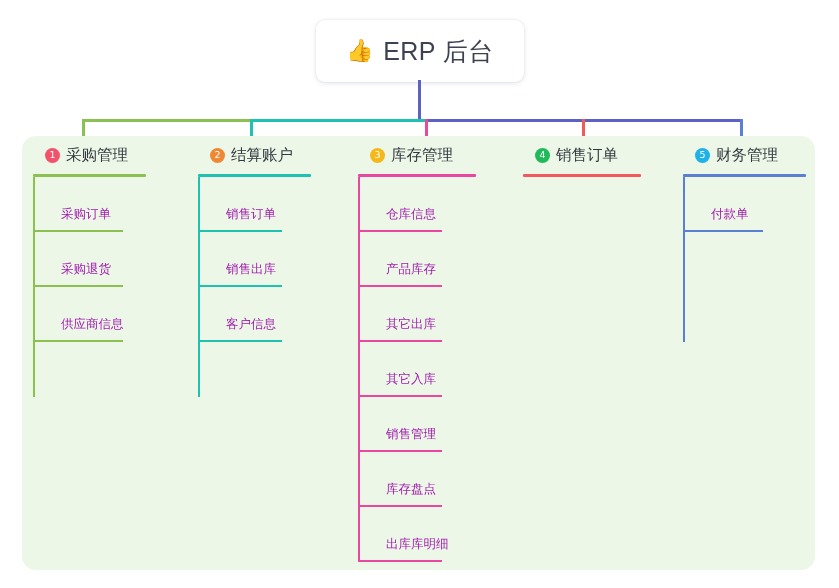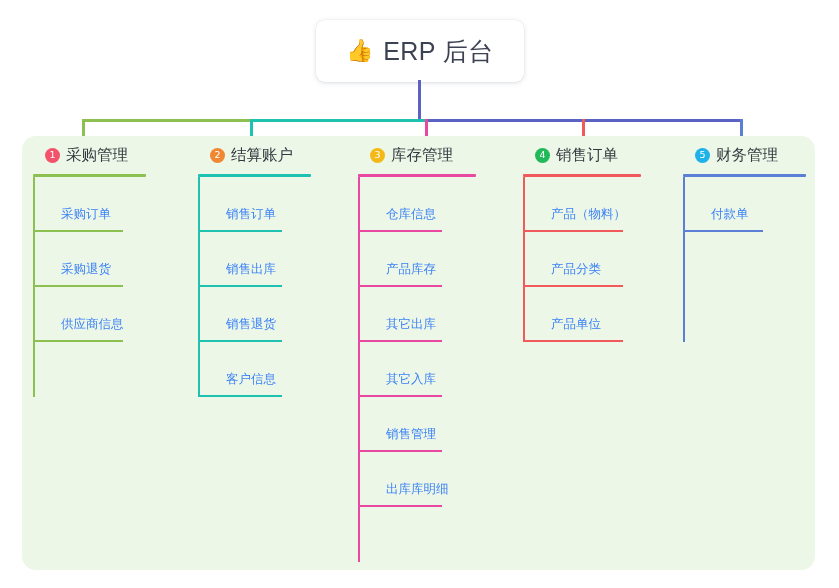--- a/index.html
+++ b/index.html
@@ -48,21 +48,21 @@
   }
   .head-rule{height:3px;border-radius:1px;margin-top:7px;}
 
   .branch{position:relative;margin-top:0;}
   .spine{position:absolute;left:0;top:0;width:2px;}
   .leaf{
     position:relative;height:55px;box-sizing:border-box;
   }
   .leaf-label{
     position:absolute;left:28px;bottom:9px;
-    font-size:12.5px;color:#3b82f6;white-space:nowrap;
+    font-size:12.5px;color:#a21caf;white-space:nowrap;
   }
   .leaf-rule{
     position:absolute;left:2px;bottom:0;height:1.6px;
   }
 </style>
 </head>
 <body>
 
 <div id="stage">
 
@@ -120,24 +120,20 @@
           <div class="spine" style="background: rgb(31, 194, 176); height: 220px;"></div>
           <div class="leaf">
             <span class="leaf-label">销售订单</span>
             <div class="leaf-rule" style="width: 82px; background: rgb(31, 194, 176);"></div>
           </div>
           <div class="leaf">
             <span class="leaf-label">销售出库</span>
             <div class="leaf-rule" style="width: 82px; background: rgb(31, 194, 176);"></div>
           </div>
           <div class="leaf">
-            <span class="leaf-label">销售退货</span>
-            <div class="leaf-rule" style="width: 82px; background: rgb(31, 194, 176);"></div>
-          </div>
-          <div class="leaf">
             <span class="leaf-label">客户信息</span>
             <div class="leaf-rule" style="width: 82px; background: rgb(31, 194, 176);"></div>
           </div>
         </div>
       </div>
       <div class="col" style="left: 358px;">
         <div class="col-head">
           <span class="badge" style="background: rgb(245, 184, 25);">3</span>
           <span>库存管理</span>
         </div>
@@ -158,46 +154,35 @@
           </div>
           <div class="leaf">
             <span class="leaf-label">其它入库</span>
             <div class="leaf-rule" style="width: 82px; background: rgb(232, 72, 159);"></div>
           </div>
           <div class="leaf">
             <span class="leaf-label">销售管理</span>
             <div class="leaf-rule" style="width: 82px; background: rgb(232, 72, 159);"></div>
           </div>
           <div class="leaf">
+            <span class="leaf-label">库存盘点</span>
+            <div class="leaf-rule" style="width: 82px; background: rgb(232, 72, 159);"></div>
+          </div>
+          <div class="leaf">
             <span class="leaf-label">出库库明细</span>
             <div class="leaf-rule" style="width: 82px; background: rgb(232, 72, 159);"></div>
           </div>
         </div>
       </div>
       <div class="col" style="left: 523px;">
         <div class="col-head">
           <span class="badge" style="background: rgb(32, 186, 90);">4</span>
           <span>销售订单</span>
         </div>
         <div class="head-rule" style="width: 118px; background: rgb(242, 89, 91);"></div>
-        <div class="branch">
-          <div class="spine" style="background: rgb(242, 89, 91); height: 165px;"></div>
-          <div class="leaf">
-            <span class="leaf-label">产品（物料）</span>
-            <div class="leaf-rule" style="width: 98px; background: rgb(242, 89, 91);"></div>
-          </div>
-          <div class="leaf">
-            <span class="leaf-label">产品分类</span>
-            <div class="leaf-rule" style="width: 98px; background: rgb(242, 89, 91);"></div>
-          </div>
-          <div class="leaf">
-            <span class="leaf-label">产品单位</span>
-            <div class="leaf-rule" style="width: 98px; background: rgb(242, 89, 91);"></div>
-          </div>
-        </div>
       </div>
       <div class="col" style="left: 683px;">
         <div class="col-head">
           <span class="badge" style="background: rgb(30, 178, 232);">5</span>
           <span>财务管理</span>
         </div>
         <div class="head-rule" style="width: 123px; background: rgb(91, 127, 212);"></div>
         <div class="branch">
           <div class="spine" style="background: rgb(91, 127, 212); height: 165px;"></div>
           <div class="leaf">

